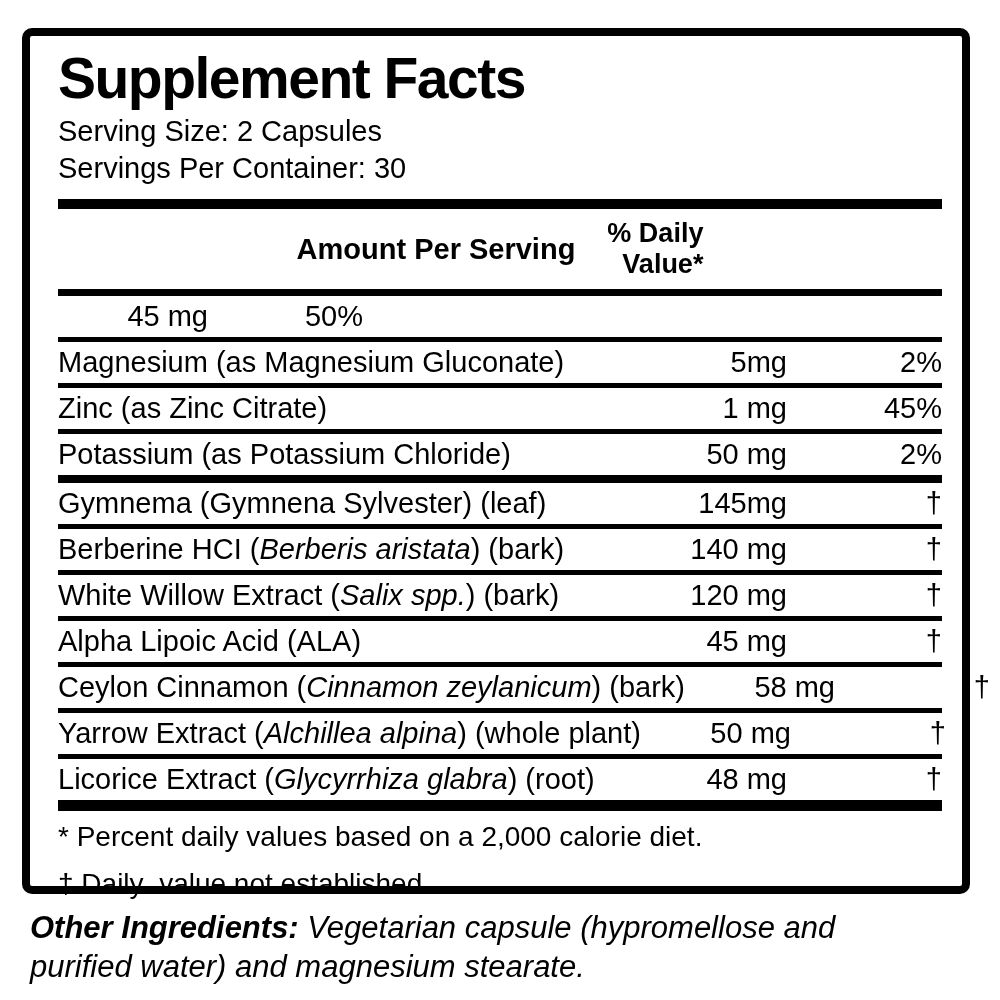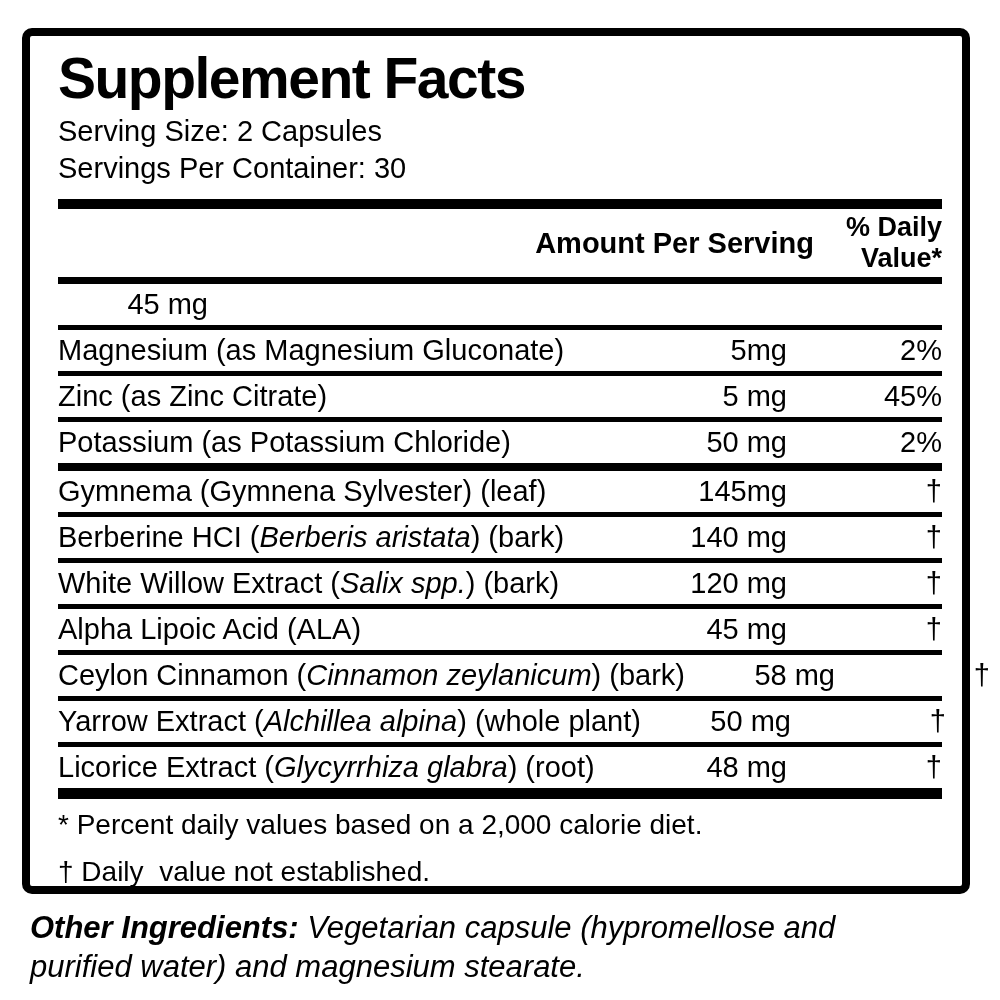--- a/index.html
+++ b/index.html
@@ -45,23 +45,23 @@
     background: #000000;
     width: 100%;
   }
   .bar-heavy    { height: 10px; margin-top: 12px; }
   .bar-medium   { height: 7px; }
   .bar-thick    { height: 8px; }
   .bar-bottom   { height: 11px; }
   .sep          { height: 5px; background: #000000; width: 100%; }
   .hdr-row {
     display: flex;
-    justify-content: flex-end;
+    justify-content: center;
     align-items: center;
-    height: 68px;
+    height: 80px;
     gap: 32px;
   }
   .hdr-left {
     font-size: 29px;
     font-weight: bold;
   }
   .hdr-right {
     font-size: 27px;
     font-weight: bold;
     text-align: right;
@@ -127,33 +127,34 @@
       <div class="hdr-right">
         <div>% Daily</div>
         <div>Value*</div>
       </div>
     </div>
 
     <div class="bar bar-medium"></div>
 
     <div class="row">
       <span class="amt">45 mg</span>
+      <span class="dvv">50%</span>
     </div>
     <div class="sep"></div>
 
     <div class="row">
       <span class="nm"><span>Magnesium (as Magnesium Gluconate)</span><i></i><span></span></span>
       <span class="amt">5mg</span>
       <span class="dvv">2%</span>
     </div>
     <div class="sep"></div>
 
     <div class="row">
       <span class="nm"><span>Zinc (as Zinc Citrate)</span><i></i><span></span></span>
-      <span class="amt">5 mg</span>
+      <span class="amt">1 mg</span>
       <span class="dvv">45%</span>
     </div>
     <div class="sep"></div>
 
     <div class="row">
       <span class="nm"><span>Potassium (as Potassium Chloride)</span><i></i><span></span></span>
       <span class="amt">50 mg</span>
       <span class="dvv">2%</span>
     </div>
     <div class="bar bar-thick"></div>

